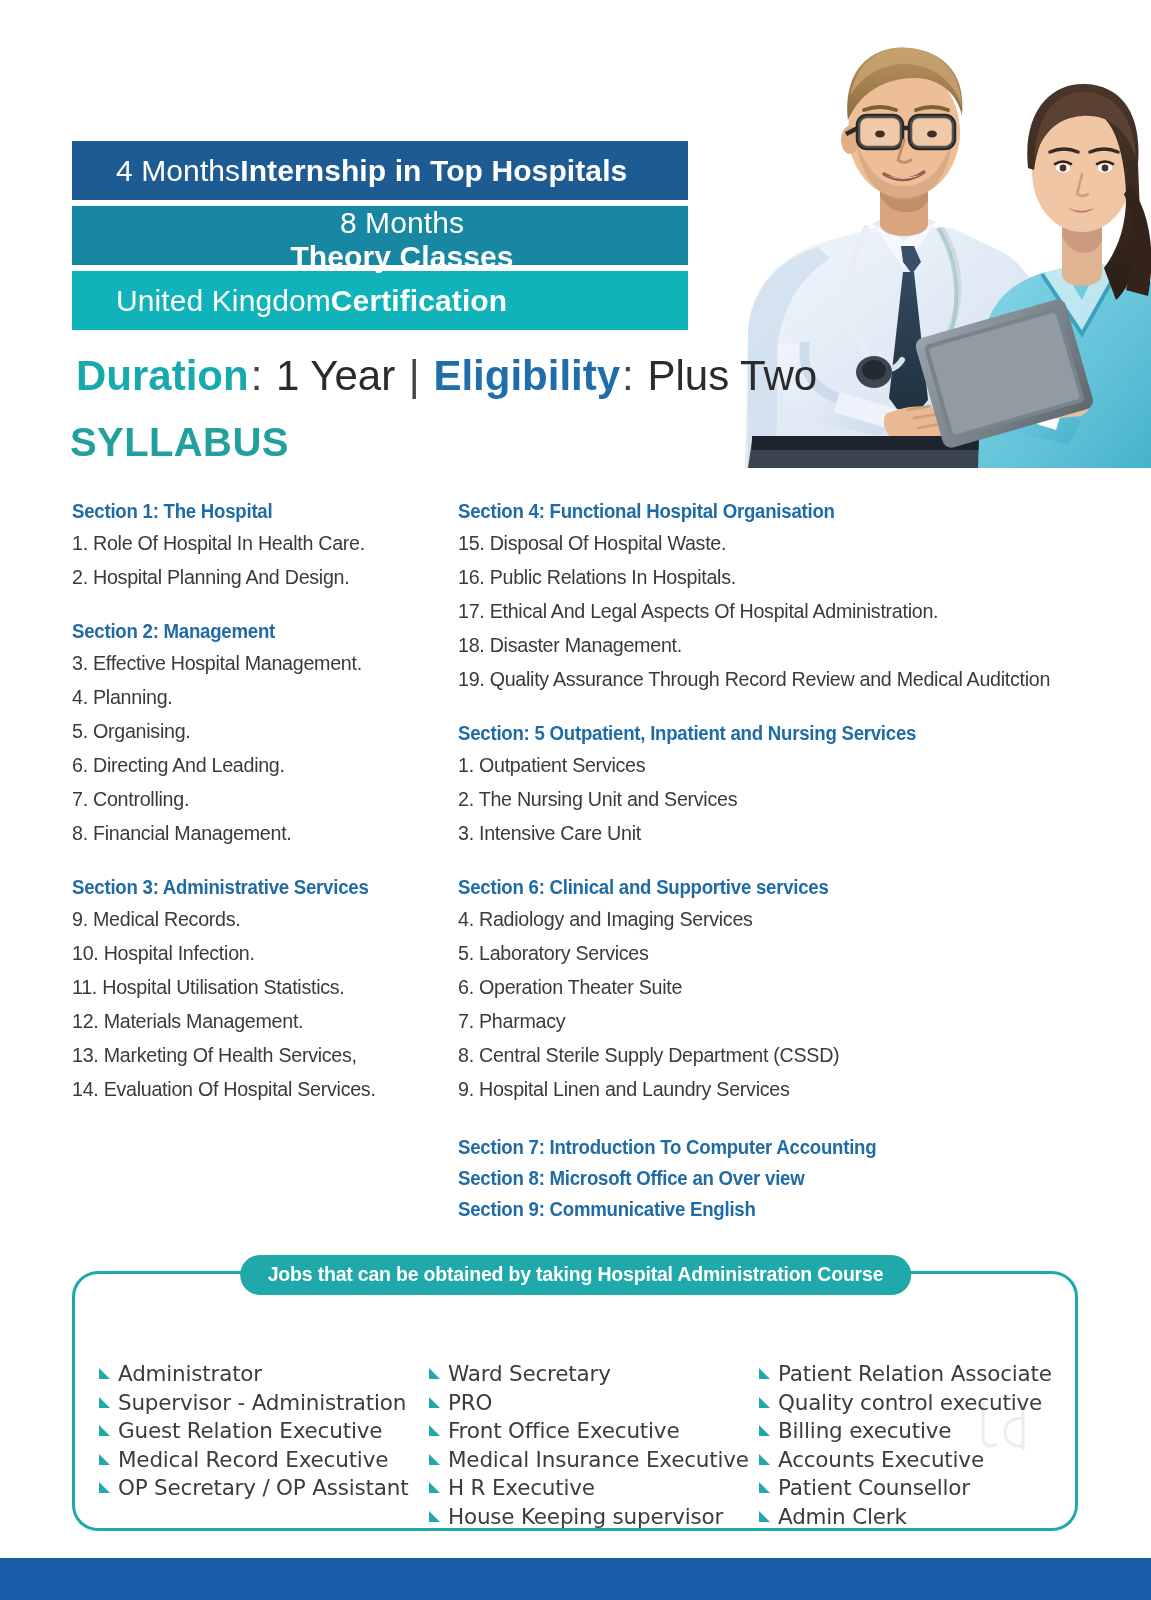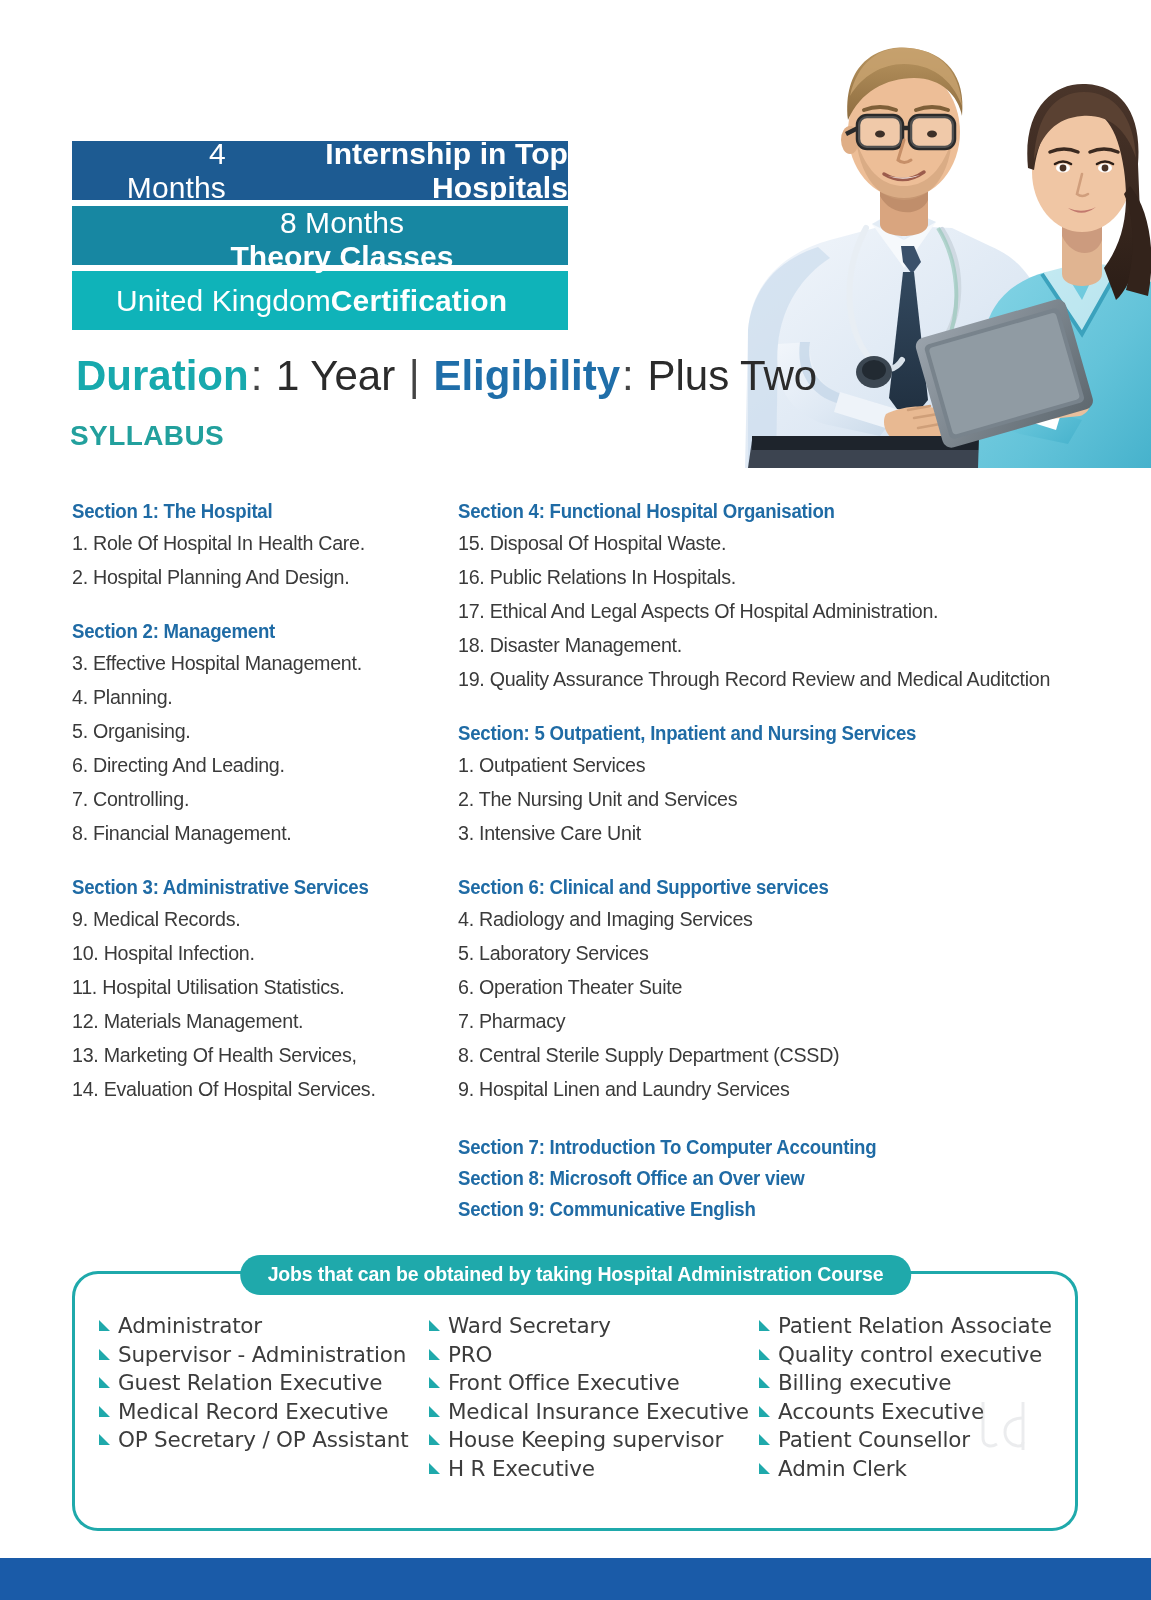--- a/index.html
+++ b/index.html
@@ -27,21 +27,21 @@
     height: 468px;
     overflow: hidden;
   }
   .hero-photo svg { display: block; }
 
   
   .banner-stack {
     position: absolute;
     top: 141px;
     left: 72px;
-    width: 496px;
+    width: 616px;
     text-align: right;
   }
   .banner-bar {
     height: 59px;
     display: flex;
     align-items: center;
     padding-left: 44px;
     box-sizing: border-box;
     margin-bottom: 6px;
     color: #ffffff;
@@ -65,21 +65,21 @@
   }
   .duration-line .k-teal { color: #17a9ad; font-weight: 700; }
   .duration-line .k-blue { color: #1f6ea9; font-weight: 700; }
   .duration-line .sep    { color: #444; padding: 0 2px; }
 
   
   .syllabus-title {
     position: absolute;
     top: 420px;
     left: 70px;
-    font-size: 28px;
+    font-size: 40px;
     font-weight: 700;
     color: #22a09d;
     letter-spacing: 0.4px;
   }
 
   
   .syl-col {
     position: absolute;
     color: #333333;
   }
@@ -141,21 +141,21 @@
     font-weight: 700;
     border-radius: 22px;
     padding: 8px 28px 9px 28px;
     white-space: nowrap;
     letter-spacing: -0.2px;
     z-index: 5;
   }
   .jobs-grid {
     position: absolute;
     left: 72px;
-    top: 1312px;
+    top: 1360px;
     width: 1006px;
     display: flex;
     box-sizing: border-box;
     padding-left: 26px;
     z-index: 4;
   }
   .jobs-col { }
   .jobs-col-1 { width: 330px; }
   .jobs-col-2 { width: 330px; }
   .jobs-col-3 { width: 320px; }
@@ -510,29 +510,29 @@
             </svg>
           </span>
         <span>Medical Insurance Executive</span>
       </div>
       <div class="job-item">
         <span class="job-bullet">
             <svg width="13" height="13" viewBox="0 0 13 13">
               <path d="M1 1 L12 12 L1 12 Z" fill="#1fa9ab"></path>
             </svg>
           </span>
+        <span>H R Executive</span>
+      </div>
+      <div class="job-item">
+        <span class="job-bullet">
+            <svg width="13" height="13" viewBox="0 0 13 13">
+              <path d="M1 1 L12 12 L1 12 Z" fill="#1fa9ab"></path>
+            </svg>
+          </span>
         <span>House Keeping supervisor</span>
-      </div>
-      <div class="job-item">
-        <span class="job-bullet">
-            <svg width="13" height="13" viewBox="0 0 13 13">
-              <path d="M1 1 L12 12 L1 12 Z" fill="#1fa9ab"></path>
-            </svg>
-          </span>
-        <span>H R Executive</span>
       </div>
     </div>
 
     <div class="jobs-col jobs-col-3">
       <div class="job-item">
         <span class="job-bullet">
             <svg width="13" height="13" viewBox="0 0 13 13">
               <path d="M1 1 L12 12 L1 12 Z" fill="#1fa9ab"></path>
             </svg>
           </span>

